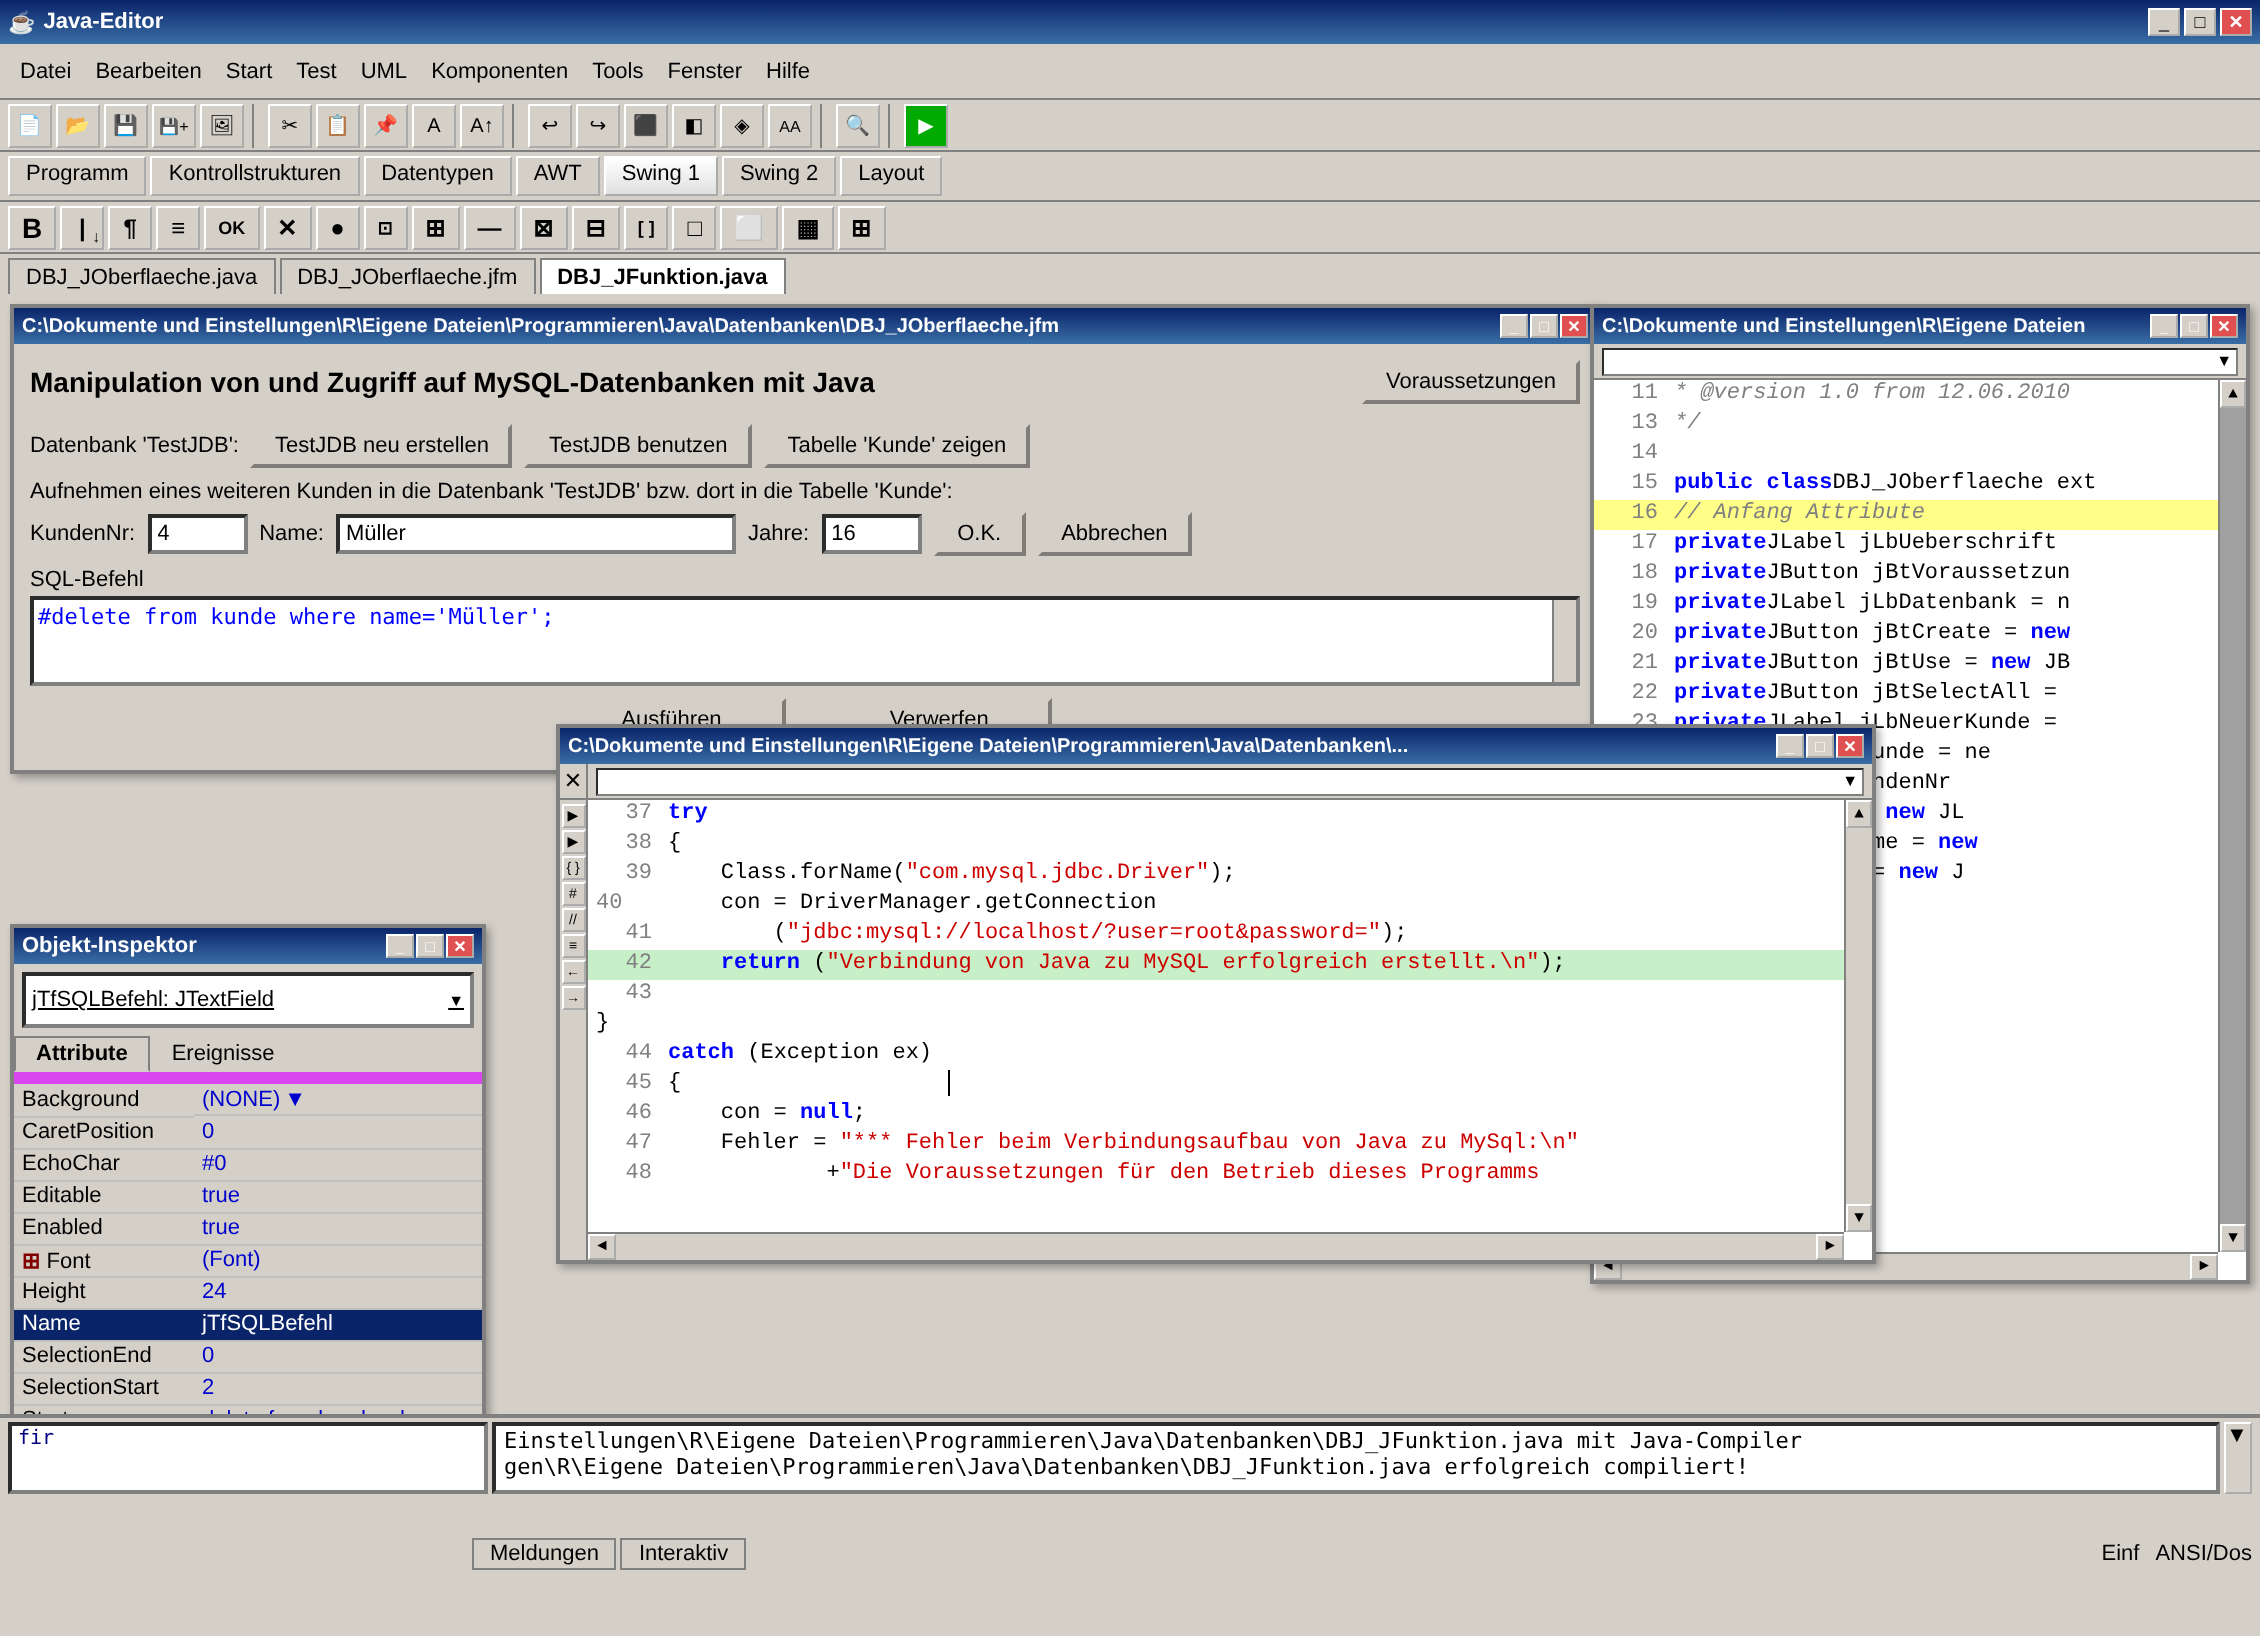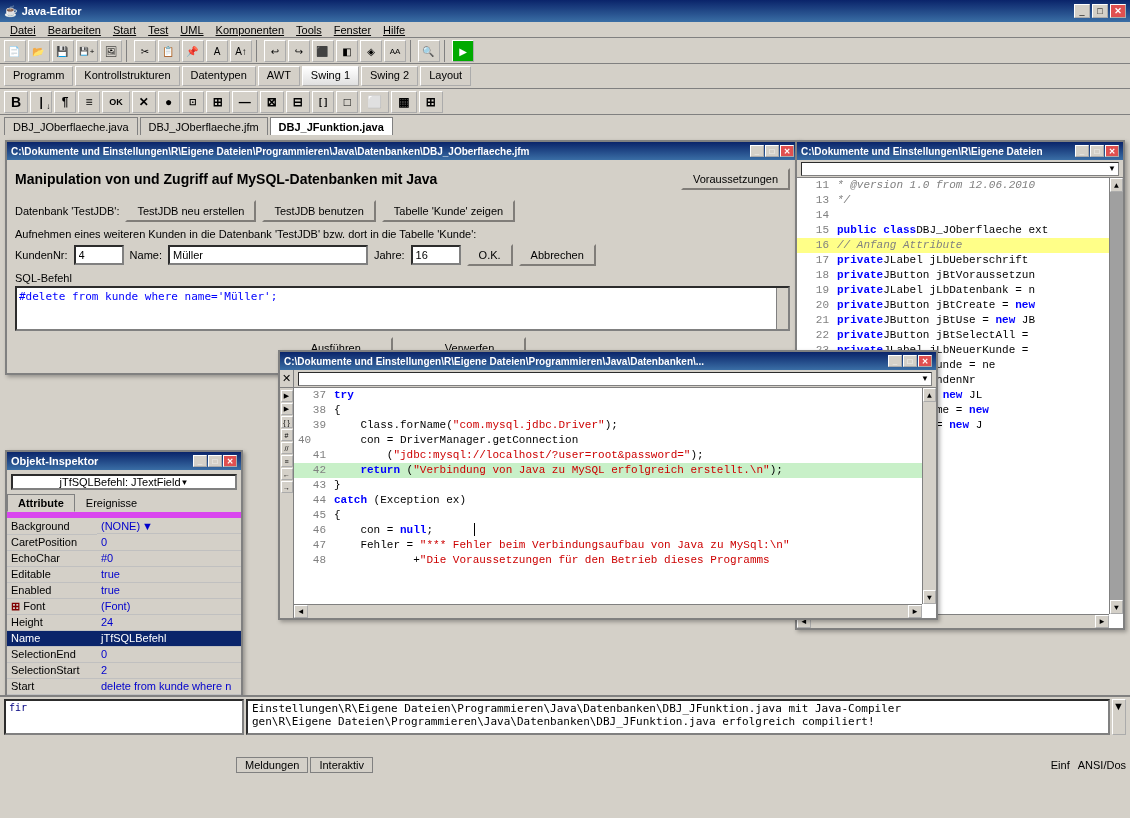--- a/index.html
+++ b/index.html
@@ -5,21 +5,21 @@
     * { box-sizing: border-box; margin: 0; padding: 0; }
     body { font-family: 'Arial', sans-serif; font-size: 11px; background: #d4d0c8; overflow: hidden; width: 1130px; height: 818px; position: relative; }
     
     
     .title-bar { background: linear-gradient(to bottom, #0a246a, #3a6ea5); color: white; height: 22px; display: flex; align-items: center; justify-content: space-between; padding: 0 4px; user-select: none; }
     .title-bar-text { font-size: 11px; font-weight: bold; display: flex; align-items: center; gap: 4px; }
     .title-bar-controls { display: flex; gap: 2px; }
     .tb-btn { width: 16px; height: 14px; background: #d4d0c8; border: 1px outset #fff; display: flex; align-items: center; justify-content: center; font-size: 9px; cursor: pointer; color: black; }
     
     
-    .menu-bar { background: #d4d0c8; height: 16px; display: flex; align-items: center; padding: 0 4px; border-bottom: 1px solid #808080; text-decoration: underline; }
+    .menu-bar { background: #d4d0c8; height: 28px; display: flex; align-items: center; padding: 0 4px; border-bottom: 1px solid #808080; }
     .menu-item { padding: 2px 6px; font-size: 11px; cursor: pointer; }
     
     
     .toolbar { background: #d4d0c8; padding: 2px 4px; border-bottom: 1px solid #808080; display: flex; align-items: center; gap: 2px; flex-wrap: wrap; }
     .tool-btn { width: 22px; height: 22px; background: #d4d0c8; border: 1px outset #fff; display: flex; align-items: center; justify-content: center; cursor: pointer; font-size: 10px; }
     .tool-sep { width: 4px; height: 22px; border-left: 1px solid #808080; margin: 0 2px; }
     
     
     .tab-toolbar { background: #d4d0c8; padding: 2px 4px; border-bottom: 1px solid #808080; display: flex; align-items: center; gap: 2px; }
     .tab-toolbar-btn { padding: 2px 8px; background: #d4d0c8; border: 1px outset #fff; font-size: 11px; cursor: pointer; height: 20px; }
@@ -50,21 +50,21 @@
     .form-label { font-size: 11px; }
     .form-input { border: 2px inset #808080; background: white; height: 20px; font-size: 11px; padding: 1px 3px; }
     .form-btn { border: 2px outset #d4d0c8; background: #d4d0c8; padding: 2px 10px; font-size: 11px; cursor: pointer; height: 22px; }
     
     
     .sql-area { border: 2px inset #808080; background: white; font-family: monospace; font-size: 11px; padding: 2px; margin-bottom: 6px; }
     
     
     .inspector { top: 320px; left: 0; width: 238px; }
     .inspector-content { background: #d4d0c8; }
-    .inspector-dropdown { border: 2px inset #808080; background: white; height: 16px; font-size: 11px; padding: 1px 3px; display: flex; align-items: center; justify-content: center; margin: 4px; }
+    .inspector-dropdown { border: 2px inset #808080; background: white; height: 28px; font-size: 11px; padding: 1px 3px; display: flex; align-items: center; justify-content: space-between; margin: 4px; text-decoration: underline; }
     .inspector-tabs { display: flex; border-bottom: 6px solid #d946ef; }
     .inspector-tab { padding: 2px 10px; font-size: 11px; cursor: pointer; border: 1px solid transparent; }
     .inspector-tab.active { background: #d4d0c8; border-color: #808080; border-bottom-color: #d4d0c8; font-weight: bold; }
     .inspector-table { width: 100%; border-collapse: collapse; font-size: 11px; }
     .inspector-table td { padding: 1px 4px; border-bottom: 1px solid #c0c0c0; vertical-align: middle; height: 16px; }
     .inspector-table td:first-child { width: 90px; }
     .inspector-table td:last-child { color: #0000cc; }
     .inspector-table tr.selected td { background: #0a246a; color: white; }
     .inspector-table tr.selected td:last-child { color: white; }
     .prop-expand { color: #800000; font-weight: bold; }
@@ -452,21 +452,21 @@
               <span>&nbsp;&nbsp;&nbsp;&nbsp;con = DriverManager.getConnection</span>
             </div>
           <div style="display:flex; line-height:15px; padding:0 4px;">
               <span style="color:#808080; width:28px; text-align:right; margin-right:8px;">41</span>
               <span>&nbsp;&nbsp;&nbsp;&nbsp;&nbsp;&nbsp;&nbsp;&nbsp;(<span class="str">"jdbc:mysql://localhost/?user=root&amp;password="</span>);</span>
             </div>
           <div style="display:flex; line-height:15px; padding:0 4px; background:#c8f0c8;">
               <span style="color:#808080; width:28px; text-align:right; margin-right:8px;">42</span>
               <span>&nbsp;&nbsp;&nbsp;&nbsp;<span class="kw">return</span> (<span class="str">"Verbindung von Java zu MySQL erfolgreich erstellt.\n"</span>);</span>
             </div>
-          <div style="display:flex; line-height:15px; padding:0 4px;">
+          <div style="display:flex; line-height:15px; padding:0 4px;flex-direction:column;">
               <span style="color:#808080; width:28px; text-align:right; margin-right:8px;">43</span>
               <span>}</span>
             </div>
           <div style="display:flex; line-height:15px; padding:0 4px;">
               <span style="color:#808080; width:28px; text-align:right; margin-right:8px;">44</span>
               <span><span class="kw">catch</span> (Exception ex)</span>
             </div>
           <div style="display:flex; line-height:15px; padding:0 4px;align-items:center;">
               <span style="color:#808080; width:28px; text-align:right; margin-right:8px;">45</span>
               <span>{</span>

